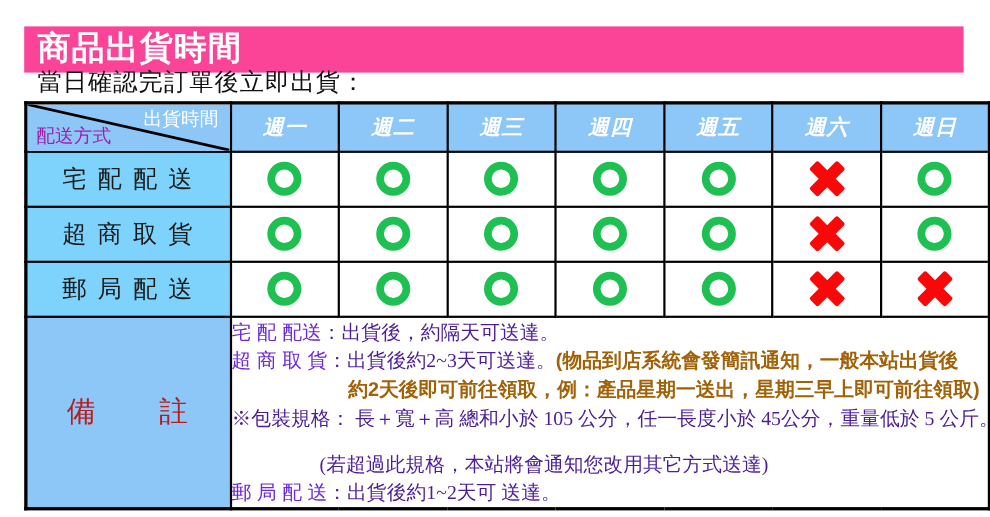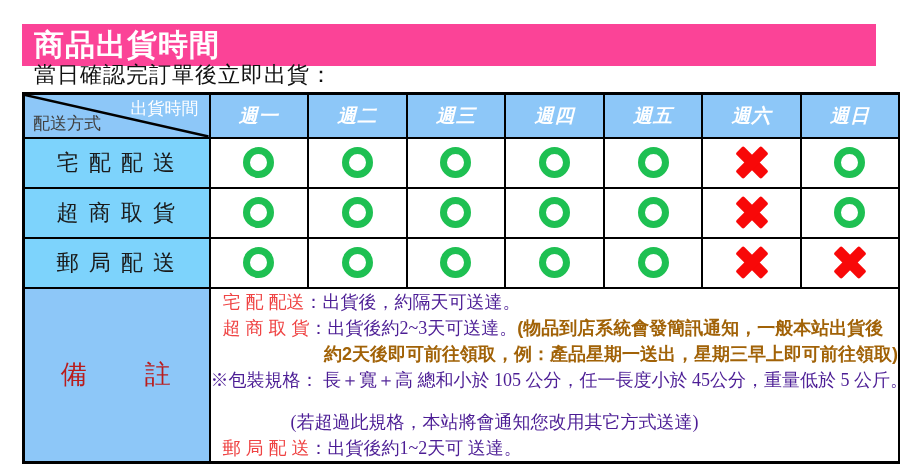--- a/index.html
+++ b/index.html
@@ -39,21 +39,21 @@
   .corner {
     position:relative; height:44px;
   }
   .corner svg { position:absolute; left:0; top:0; width:100%; height:100%; display:block; }
   .corner .tr-label {
     position:absolute; top:2px; right:10px;
     color:#fff; font-size:17px; font-weight:normal;
   }
   .corner .bl-label {
     position:absolute; bottom:2px; left:8px;
-    color:#404040; font-size:17px; font-weight:normal;margin-top:48px;
+    color:#a21caf; font-size:17px; font-weight:normal;margin-top:48px;
   }
   th.day {
     color:#fff; font-size:19px; font-weight:bold; text-align:center;
     letter-spacing:1px;
     font-style:italic;
   }
   td.rowlabel {
     text-align:center; font-size:22px; color:#1a1a1a; letter-spacing:2px;
     background:#7dd3fc;
   }
@@ -76,23 +76,23 @@
   th.remarks-head {
     color:#b91c1c; font-size:26px; font-weight:normal; text-align:center;
     letter-spacing:2px;
   }
   td.notes {
     background:#fff; vertical-align:top;
     padding:6px 4px 4px 7px;
     font-size:18px; line-height:26px; color:#1a1a1a;
   }
   .note-line { white-space:nowrap; }
-  .indent-lg { padding-left:82px;text-align:right; }
+  .indent-lg { padding-left:106px; }
   .indent-md { padding-left:80px;margin-top:16px; }
-  .seg-pink { color:#ef4444;margin-left:12px; }
+  .seg-pink { color:#6d28d9; }
   .seg-red { color:#a16207;font-weight:bold; }
   .seg-black { color:#4c1d95;font-family:Liberation Serif, serif; }
 </style>
 </head>
 <body>
 
 <div class="page">
 
   <div class="banner">
     <span>商品出貨時間</span>

